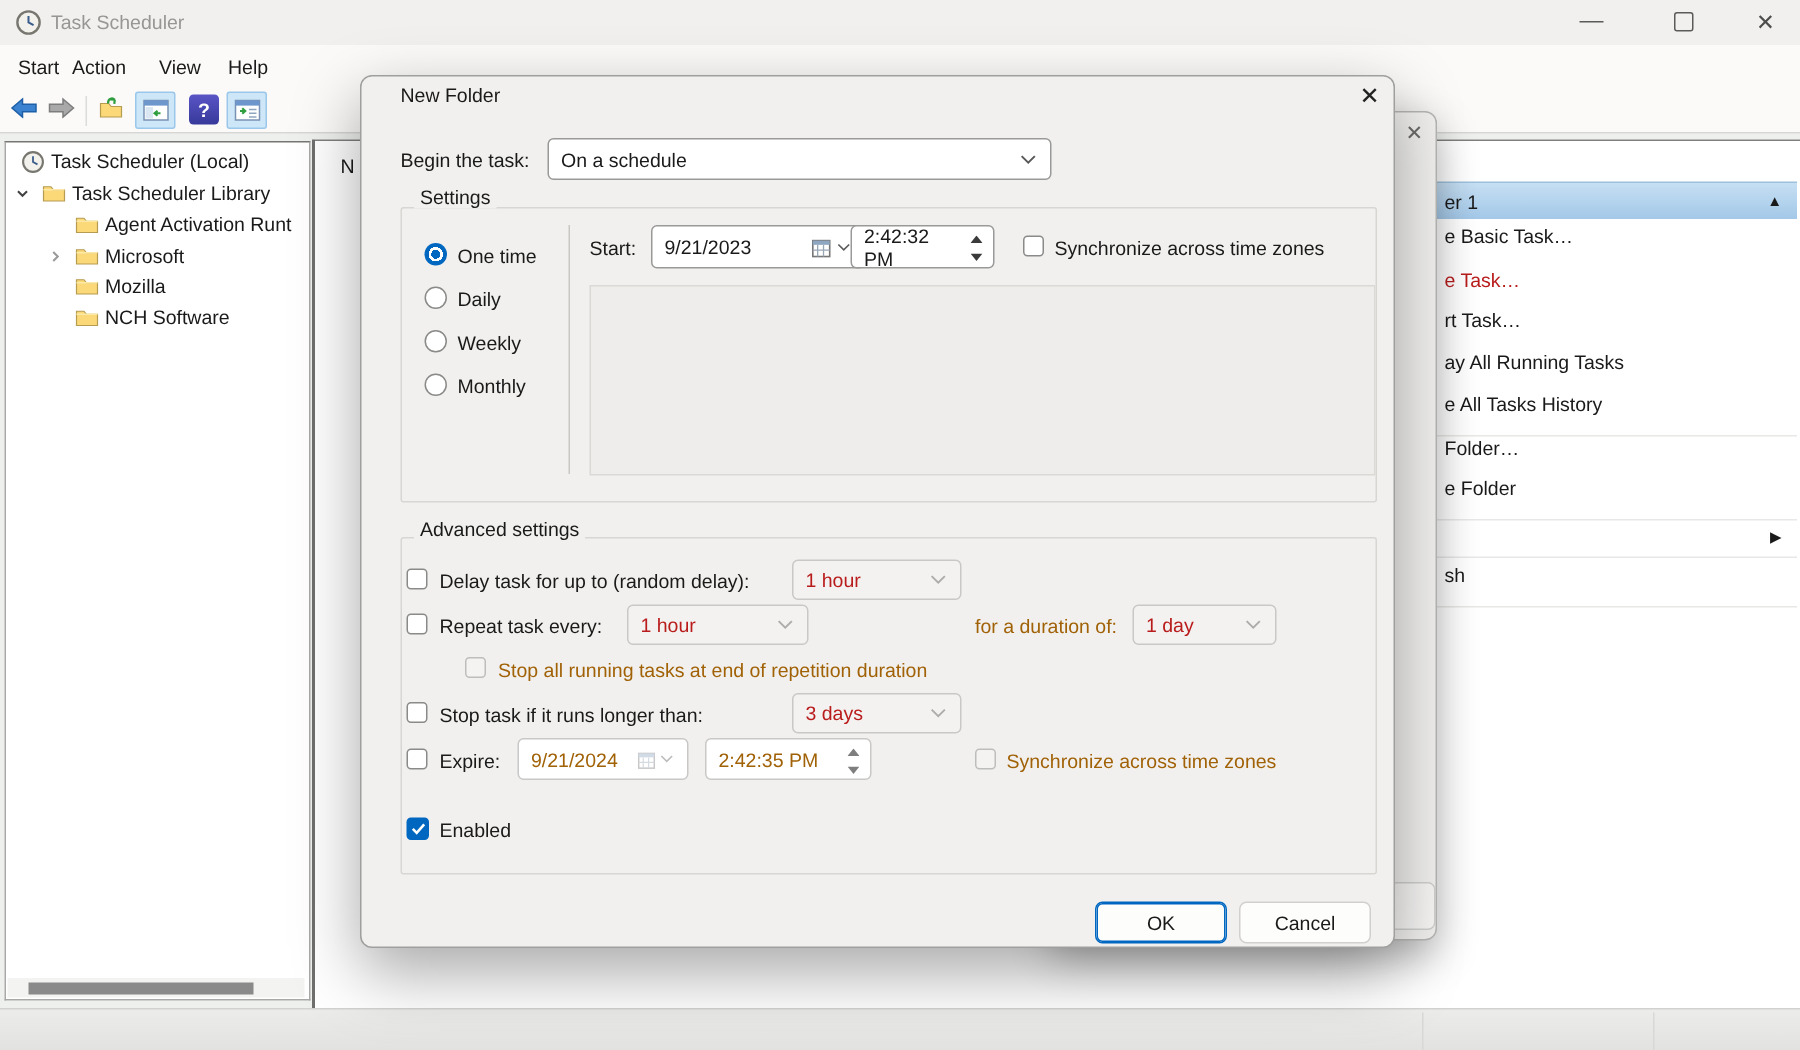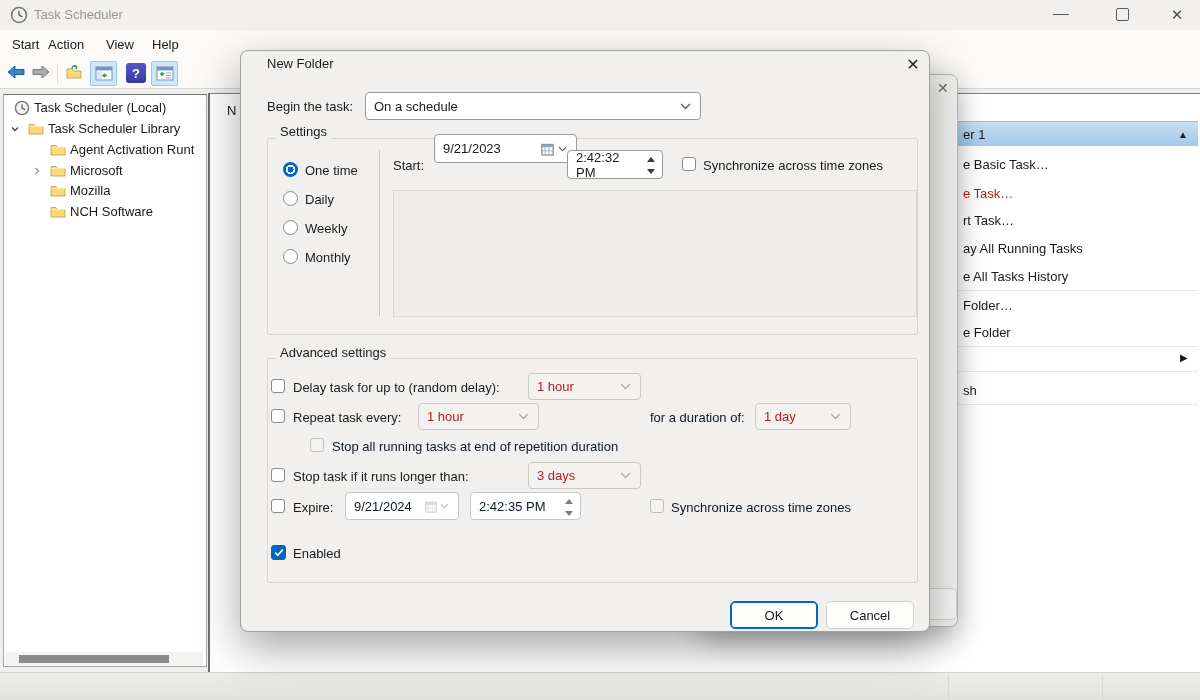--- a/index.html
+++ b/index.html
@@ -34,21 +34,21 @@
   .hscroll-thumb { left:19px; top:655px; width:150px; height:8px; background:#8a8a8a; }
   .dark-edge { left:208px; top:93px; width:2px; height:579px; background:#6f6f6d; }
   .center-panel { left:210px; top:93px; width:748px; height:579px; background:#fff; border-top:1px solid #7f7f7d; }
   .col-header { left:227px; top:103px; color:#1a1a1a; }
 
   .actions-panel { left:958px; top:93px; width:242px; height:579px; background:#fff; border-top:1px solid #7f7f7d; }
   .ap-header { left:957px; top:121px; width:241px; height:25px;
                background:linear-gradient(#c6dff3,#a3c8e8); border-top:1px solid #9dc0de;
                display:flex; align-items:center; padding-left:6px; }
   .ap-collapse { position:absolute; right:10px; font-size:10px; color:#1a1a1a; }
-  .ap-item { left:958px; width:240px; height:28px; display:flex; align-items:center; padding-left:5px; white-space:nowrap; overflow:hidden; }
+  .ap-item { left:958px; width:240px; height:28px; display:flex; align-items:flex-start; padding-left:5px; white-space:nowrap; overflow:hidden; }
   .ap-muted { color:#b91c1c; }
   .ap-sep { left:958px; width:240px; height:1px; background:#e8e8e6; }
   .ap-arrow { left:1180px; font-size:10px; color:#1a1a1a; }
 
   
   .dialog-behind { left:700px; top:74px; width:258px; height:553px; background:#f1f0ee;
                    border:1px solid #b5b5b3; border-radius:8px;
                    box-shadow:0 10px 28px rgba(0,0,0,.30); z-index:5; }
   .db-close { left:937px; top:80px; color:#6b6b69; font-size:14px; z-index:6; }
   .db-button { left:900px; top:588px; width:57px; height:32px; background:#f7f6f5;
@@ -59,21 +59,21 @@
             box-shadow:0 16px 44px rgba(0,0,0,.35); z-index:10; }
   .dlg { z-index:11; }
   .dlg-title { left:267px; top:56px; }
   .dlg-close { left:902px; top:53px; width:22px; height:22px; color:#222; font-size:16px;
                display:flex; align-items:center; justify-content:center; }
 
   .combo { background:#fff; border:1px solid #999997; border-radius:4px;
            display:flex; align-items:center; padding:0 8px; }
   .combo .chev { position:absolute; right:9px; }
   .combo.disabled { background:#f3f2f0; border-color:#c9c8c6; color:#b91c1c; }
-  .gray { color:#0f172a; }
+  .gray { color:#a16207; }
 
   .groupbox { border:1px solid #d8d6d3; border-radius:2px; }
   .group-label { background:#f1f0ee; padding:0 4px; }
 
   .radio { width:15px; height:15px; border-radius:50%; background:#fff; border:1px solid #8a8a88; }
   .radio.selected { border:none;
      background:radial-gradient(circle,#0067c0 0 3px,#ffffff 3px 4.8px,#0067c0 4.8px 8px); }
   .vline { width:1px; background:#c9c7c4; }
 
   .checkbox { width:14px; height:14px; background:#fff; border:1px solid #8a8a88; border-radius:3px; }
@@ -306,21 +306,21 @@
 <div class="abs dlg radio" style="left:283px;top:191px"></div>
 <div class="abs dlg" style="left:305px;top:192px">Daily</div>
 <div class="abs dlg radio" style="left:283px;top:220px"></div>
 <div class="abs dlg" style="left:305px;top:221px">Weekly</div>
 <div class="abs dlg radio" style="left:283px;top:249px"></div>
 <div class="abs dlg" style="left:305px;top:250px">Monthly</div>
 
 <div class="abs dlg vline" style="left:379px;top:150px;height:166px"></div>
 
 <div class="abs dlg" style="left:393px;top:158px">Start:</div>
-<div class="abs dlg combo" style="left:434px;top:134px;width:143px;height:29px">
+<div class="abs dlg combo" style="left:434px;top:150px;width:143px;height:29px">
   <span>9/21/2023</span>
   <svg class="abs" style="right:22px;top:8px" width="13" height="13">
       <use href="#sym-calendar"></use>
     </svg>
   <svg class="chev" width="9" height="6">
       <use href="#sym-combo-chev"></use>
     </svg>
 </div>
 <div class="abs dlg combo" style="left:567px;top:150px;width:96px;height:29px;padding-right:22px">
   <span>2:42:32 PM</span>

